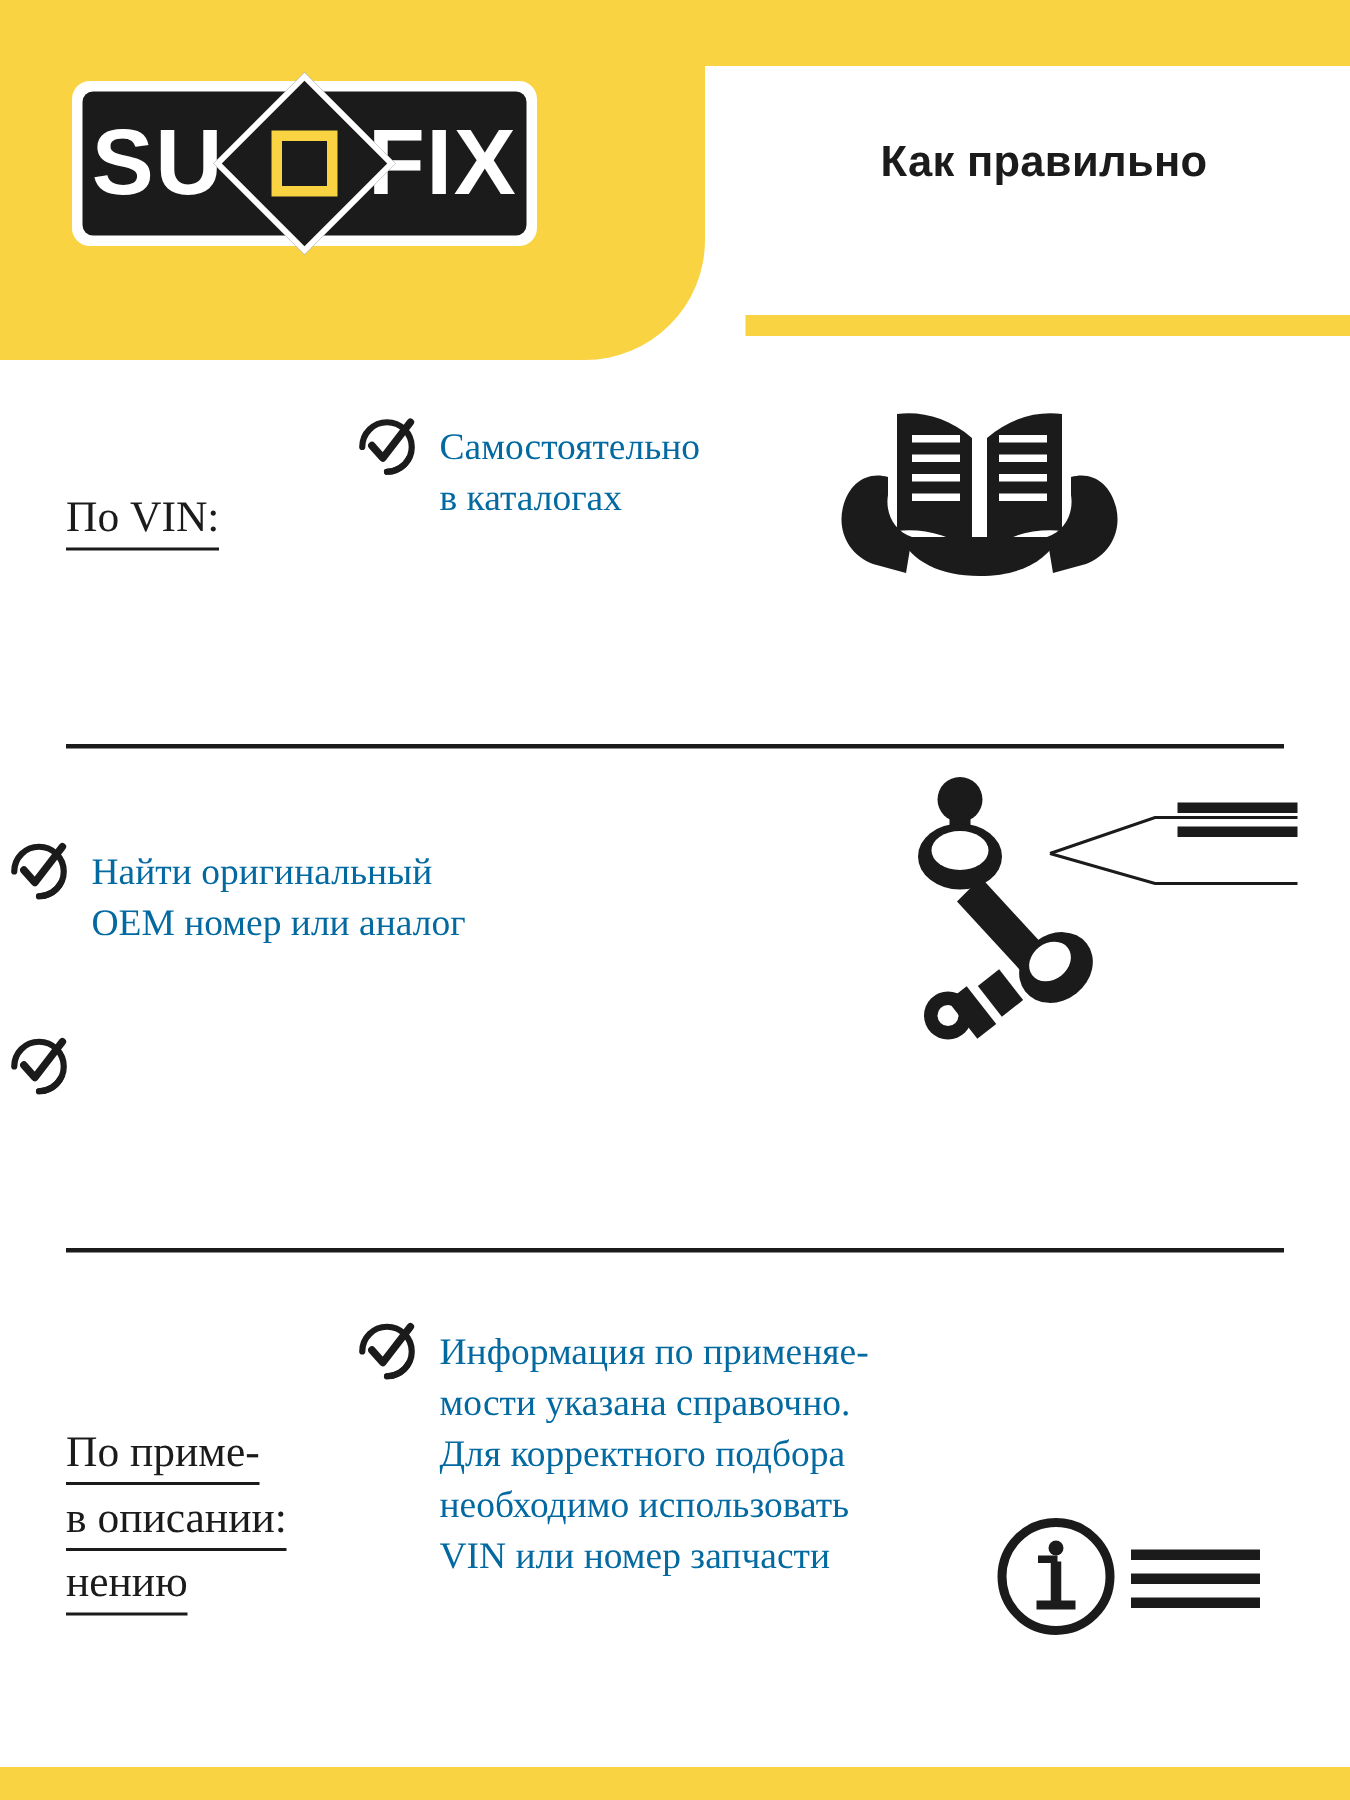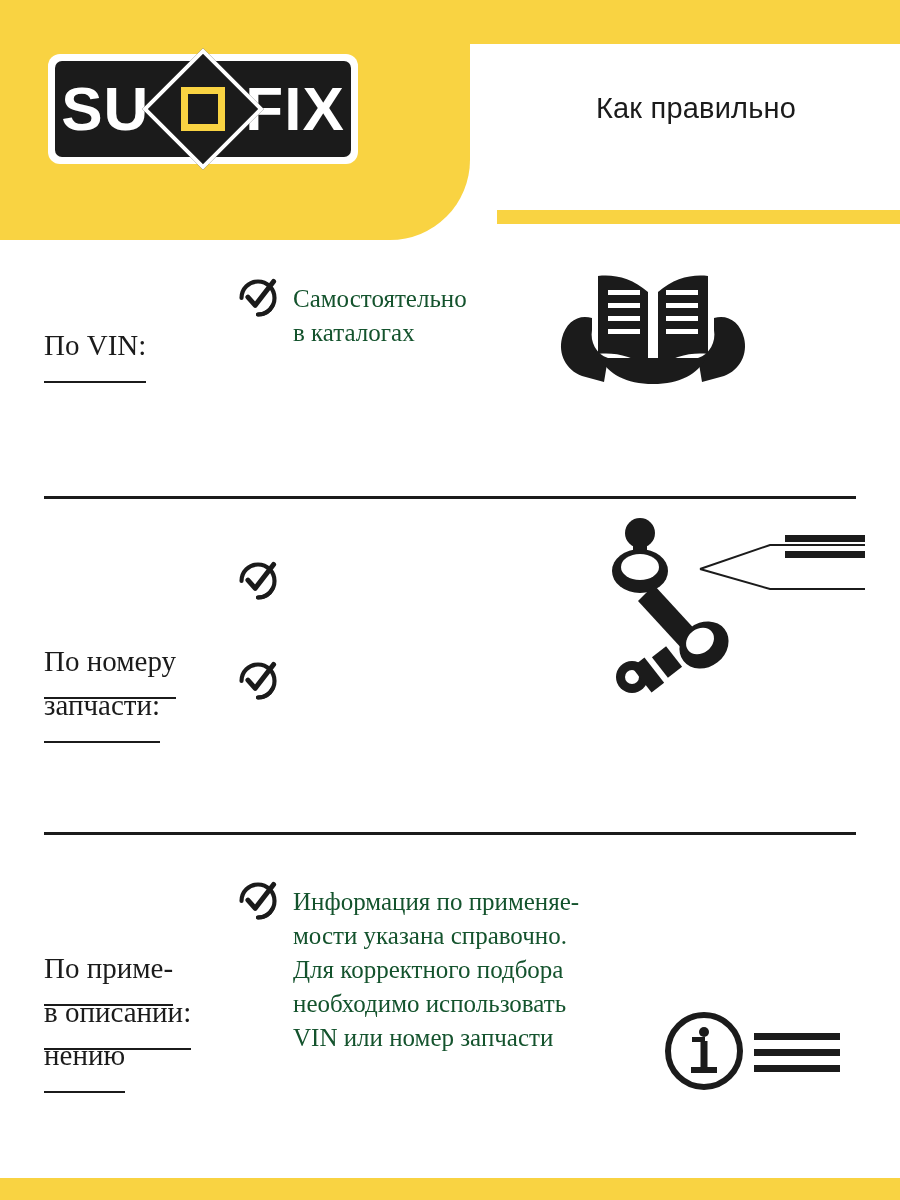--- a/index.html
+++ b/index.html
@@ -103,21 +103,21 @@
   }
 
   
   .header-title {
     position: absolute;
     top: 88px;
     left: 500px;
     width: 392px;
     text-align: center;
     font-family: "Liberation Sans", sans-serif;
-    font-weight: normal;
+    font-weight: bold;
     font-size: 29px;
     line-height: 1.38;
     color: #1b1b1b;
     letter-spacing: 0.2px;
   }
 
   
   .content {
     position: absolute;
     top: 240px;
@@ -138,21 +138,21 @@
   .row-label {
     flex: 0 0 232px;
     padding-left: 44px;
     color: #1b1b1b;
     font-family: "Liberation Serif", serif;
     font-size: 29px;
     line-height: 1.5;
   }
   .row-label span {
     border-bottom: 2px solid #1b1b1b;
-    padding-bottom: 20px;
+    padding-bottom: 4px;
     display: inline;
   }
 
   .row-items {
     flex: 1 1 auto;
     padding-left: 4px;
   }
   .item {
     display: flex;
     align-items: flex-start;
@@ -162,21 +162,21 @@
     flex: 0 0 auto;
     width: 44px;
     height: 44px;
     margin-right: 13px;
     margin-top: -4px;
   }
   .item-text {
     font-family: "Liberation Serif", serif;
     font-size: 25px;
     line-height: 1.36;
-    color: #14532d;
+    color: #0369a1;
     padding-top: 2px;
     white-space: pre-line;
   }
 
   .row-art {
     position: absolute;
     top: 0;
   }
 
   
@@ -267,31 +267,29 @@
           <path d="M44 56 C30 52 18 60 14 76 C10 92 18 108 34 114 L56 120 L60 96 C48 92 42 80 44 68 Z" fill="#1B1B1B"></path>
           <path d="M166 56 C180 52 192 60 196 76 C200 92 192 108 176 114 L154 120 L150 96 C162 92 168 80 166 68 Z" fill="#1B1B1B"></path>
           <path d="M52 96 L158 96 C150 112 132 122 105 122 C78 122 60 112 52 96 Z" fill="#1B1B1B"></path>
         </svg>
       </div>
     </div>
 
     <div class="divider"></div>
 
     <div class="row" id="row-oem">
-      <div class="row-label">
-        <div><span>По номеру</span></div>
-        <div><span>запчасти:</span></div>
-      </div>
       <div class="row-items">
         <div class="item">
           <svg class="check-icon" viewBox="0 0 48 48">
             <path d="M6 24 A18 18 0 1 1 24 42" fill="none" stroke="#1B1B1B" stroke-width="4.5" stroke-linecap="round"></path>
             <path d="M24 42 A18 18 0 0 0 40 32" fill="none" stroke="#1B1B1B" stroke-width="4.5" stroke-linecap="round"></path>
             <path d="M13 23 L21 32 L41 6" fill="none" stroke="#1B1B1B" stroke-width="5.5" stroke-linecap="round" stroke-linejoin="round"></path>
           </svg>
+          <div class="item-text">Найти оригинальный
+OEM номер или аналог</div>
         </div>
         <div class="item" style="margin-top:60px;">
           <svg class="check-icon" viewBox="0 0 48 48">
             <path d="M6 24 A18 18 0 1 1 24 42" fill="none" stroke="#1B1B1B" stroke-width="4.5" stroke-linecap="round"></path>
             <path d="M24 42 A18 18 0 0 0 40 32" fill="none" stroke="#1B1B1B" stroke-width="4.5" stroke-linecap="round"></path>
             <path d="M13 23 L21 32 L41 6" fill="none" stroke="#1B1B1B" stroke-width="5.5" stroke-linecap="round" stroke-linejoin="round"></path>
           </svg>
         </div>
       </div>
       <div class="row-art">

